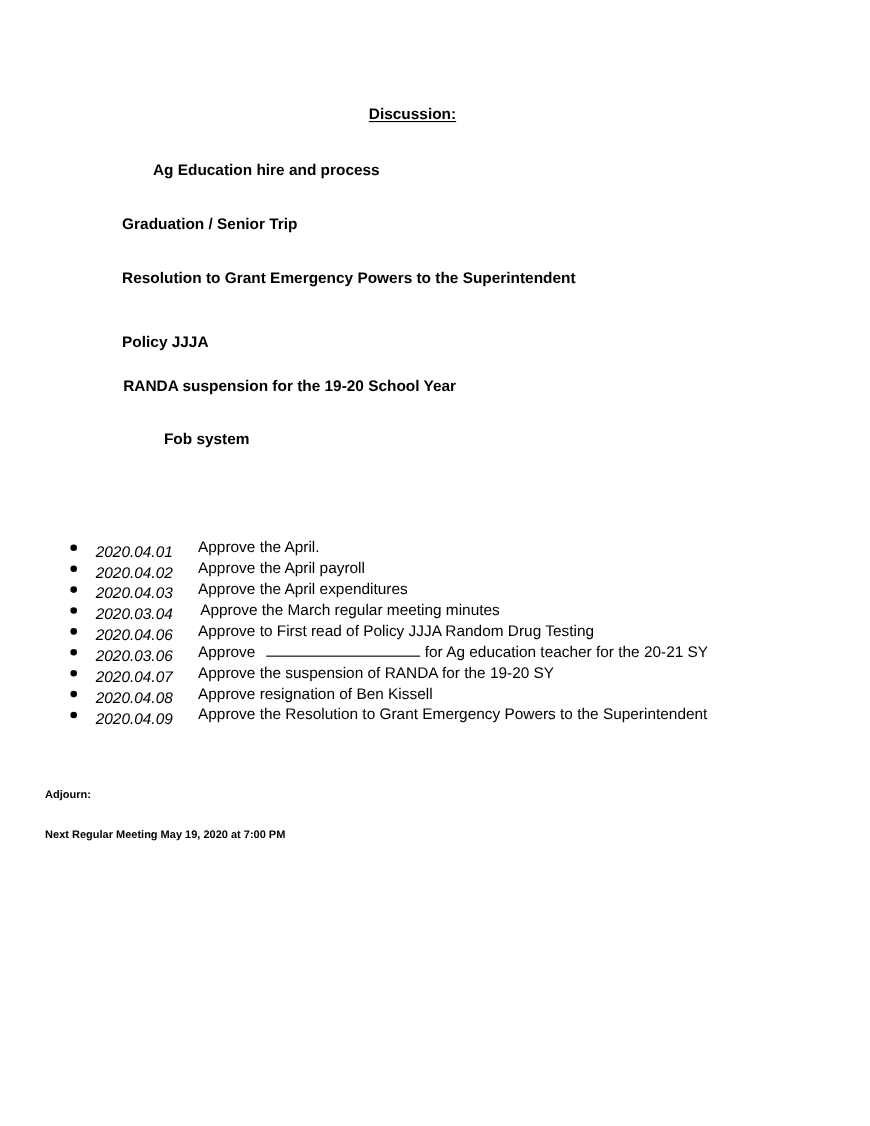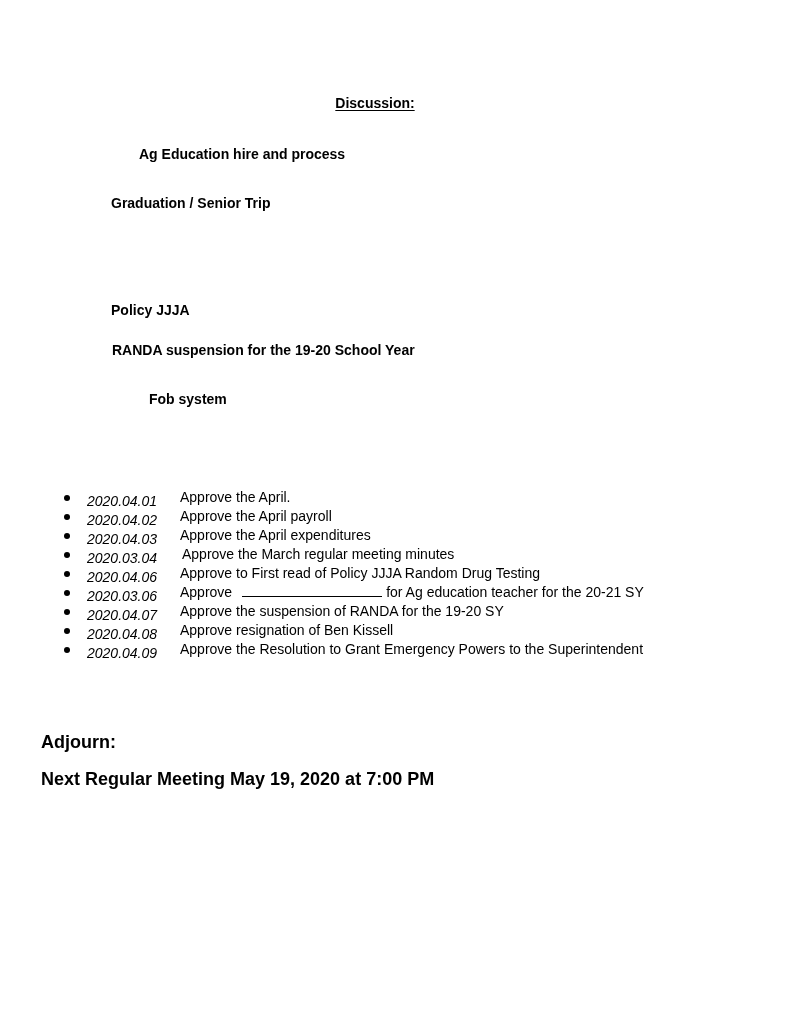--- a/index.html
+++ b/index.html
@@ -81,34 +81,34 @@
       width: 140px;
       border-bottom: 1px solid #000;
       height: 12px;
       margin: 0 4px 0 10px;
       vertical-align: baseline;
     }
     .footer-label {
       position: absolute;
       left: 41px;
       font-weight: bold;
-      font-size: 18px;
+      font-size: 10px;
       white-space: nowrap;
-      margin-top: 15px;
     }
   </style>
 </head>
 <body>
 
 <div class="page">
 
   <div class="heading">Discussion:</div>
 
   <div class="discussion-item" style="top:146px;margin-left:28px;">Ag Education hire and process</div>
   <div class="discussion-item" style="top:195px;">Graduation / Senior Trip</div>
+  <div class="discussion-item" style="top:244px;">Resolution to Grant Emergency Powers to the Superintendent</div>
   <div class="discussion-item" style="top:293px;margin-top:9px;">Policy JJJA</div>
   <div class="discussion-item" style="top:342px; left:112px;">RANDA suspension for the 19-20 School Year</div>
   <div class="discussion-item" style="top:391px;padding-left:38px;">Fob system</div>
 
   <div class="motions">
     <div class="motion" style="top:0px;">
       <span class="bullet"></span>
       <span class="motion-num">2020.04.01</span>
       <span class="motion-text">Approve the April.</span>
     </div>

